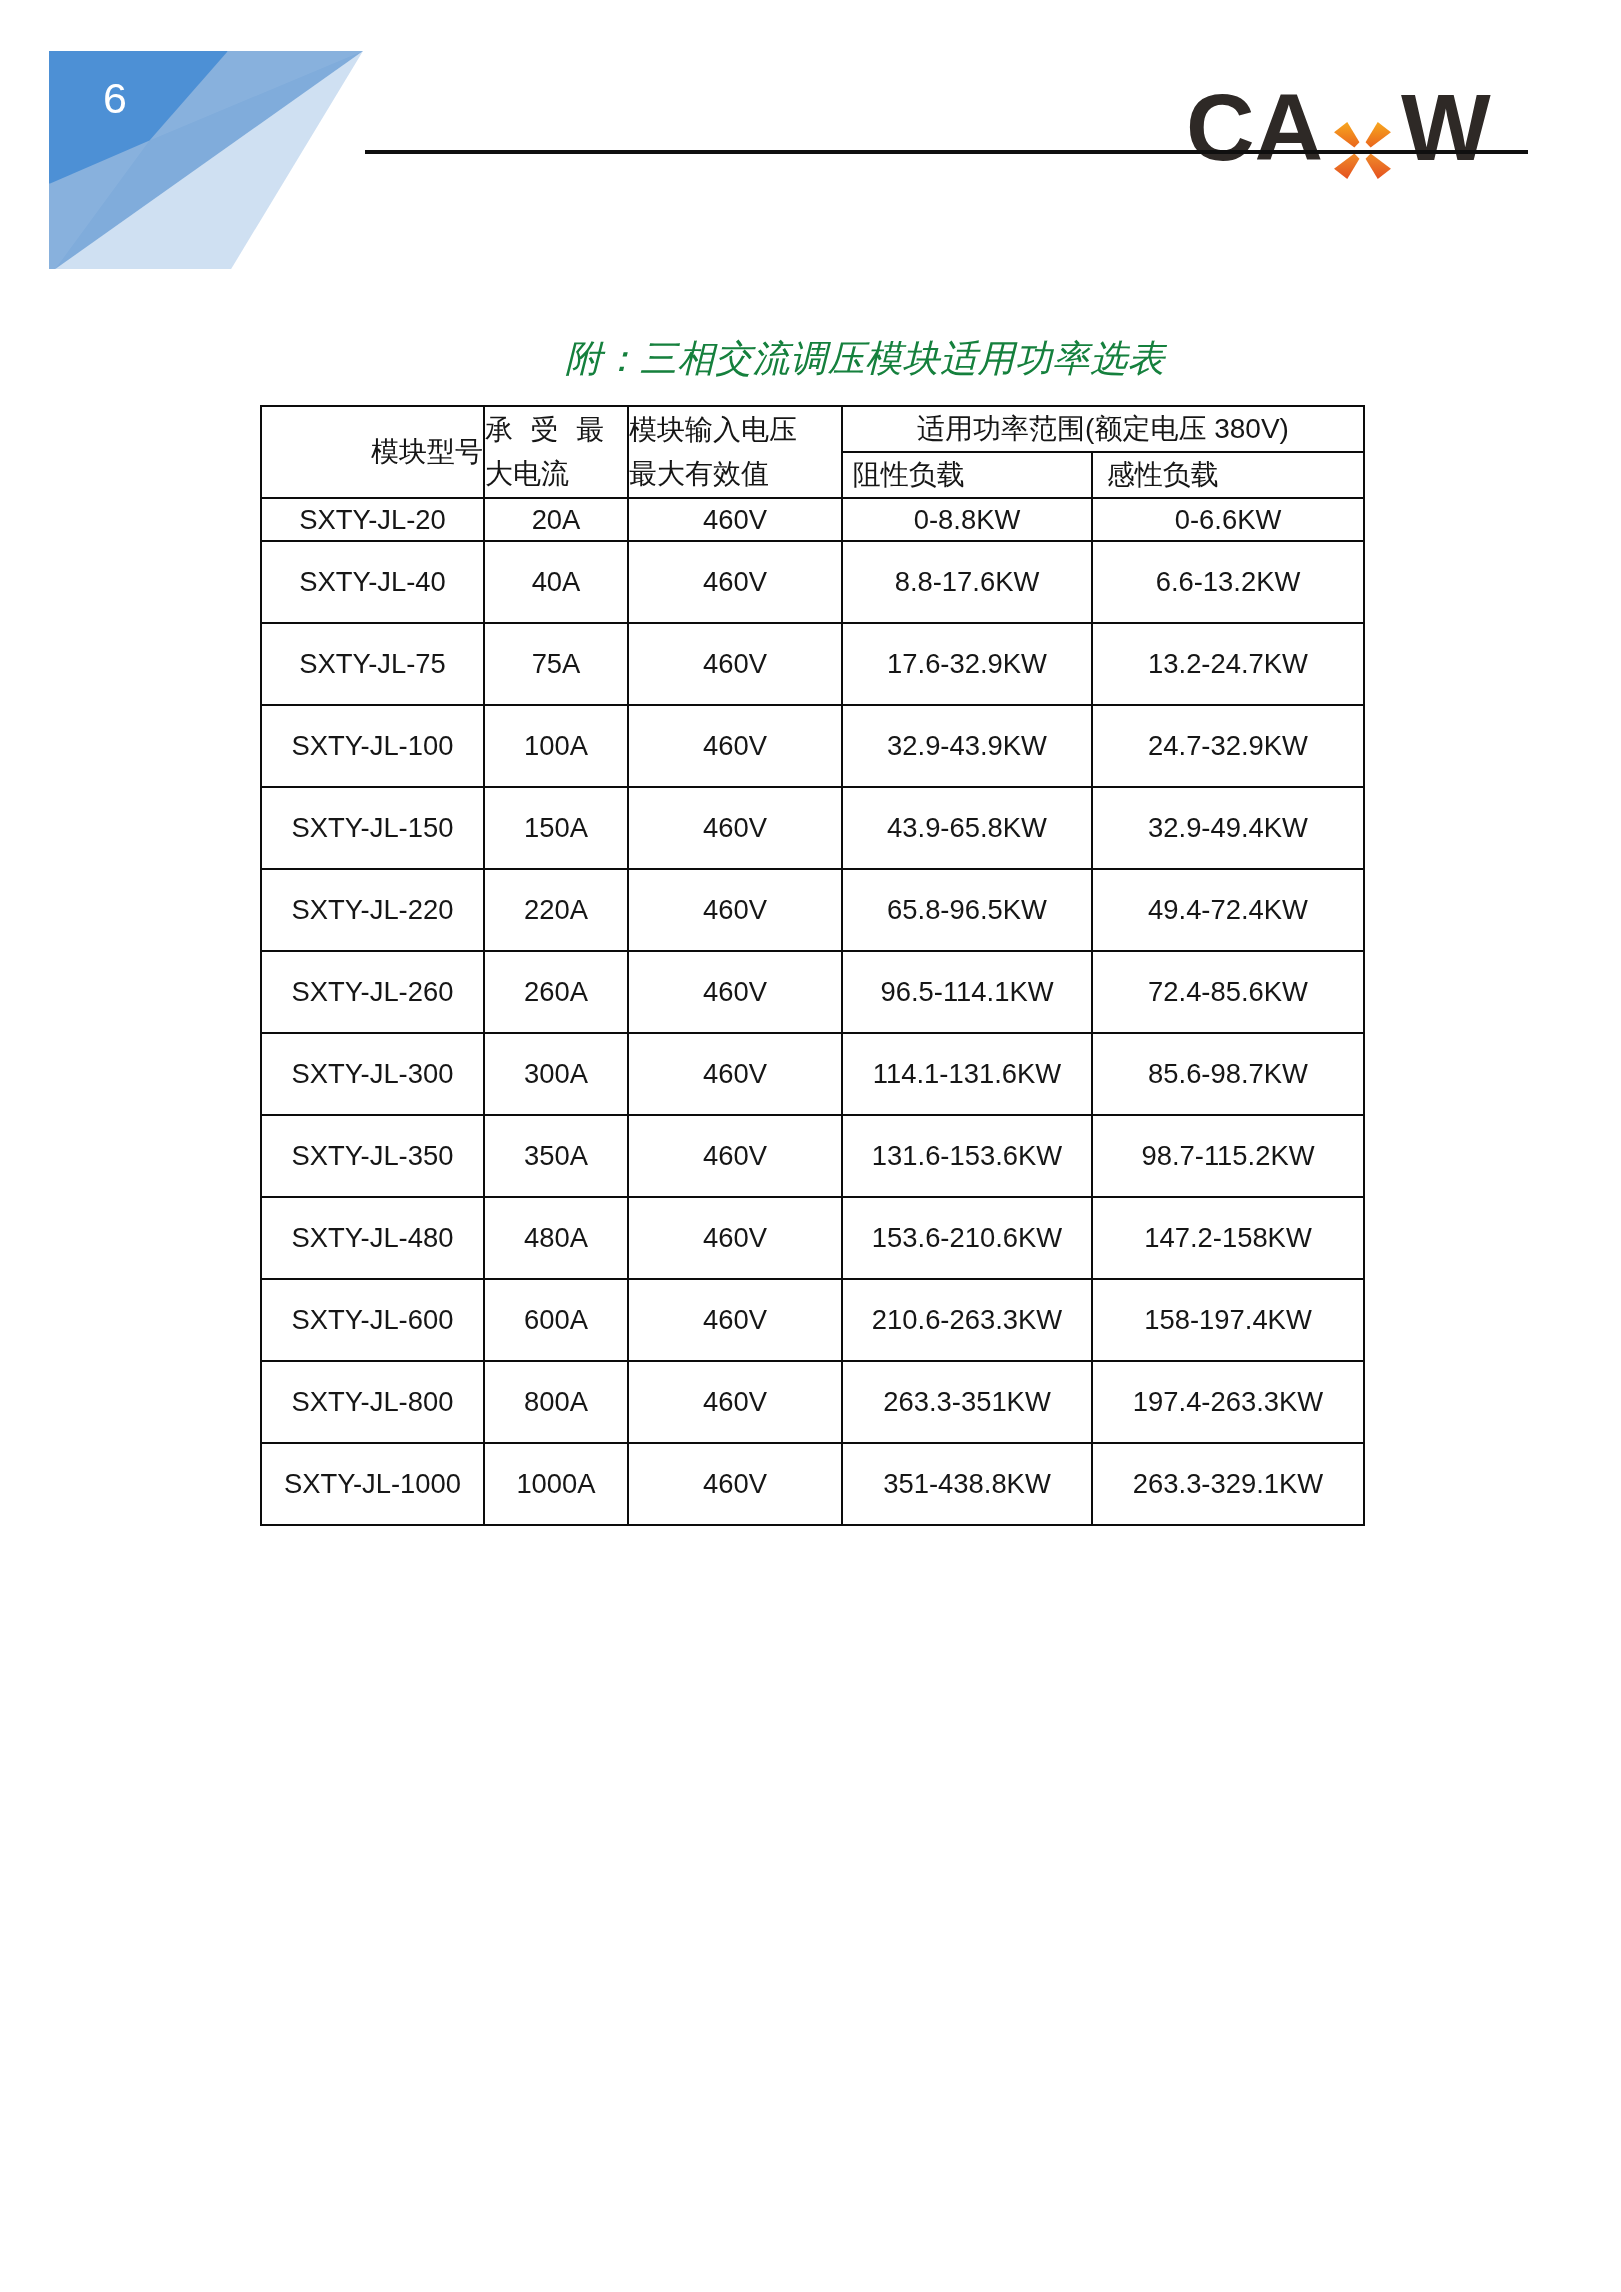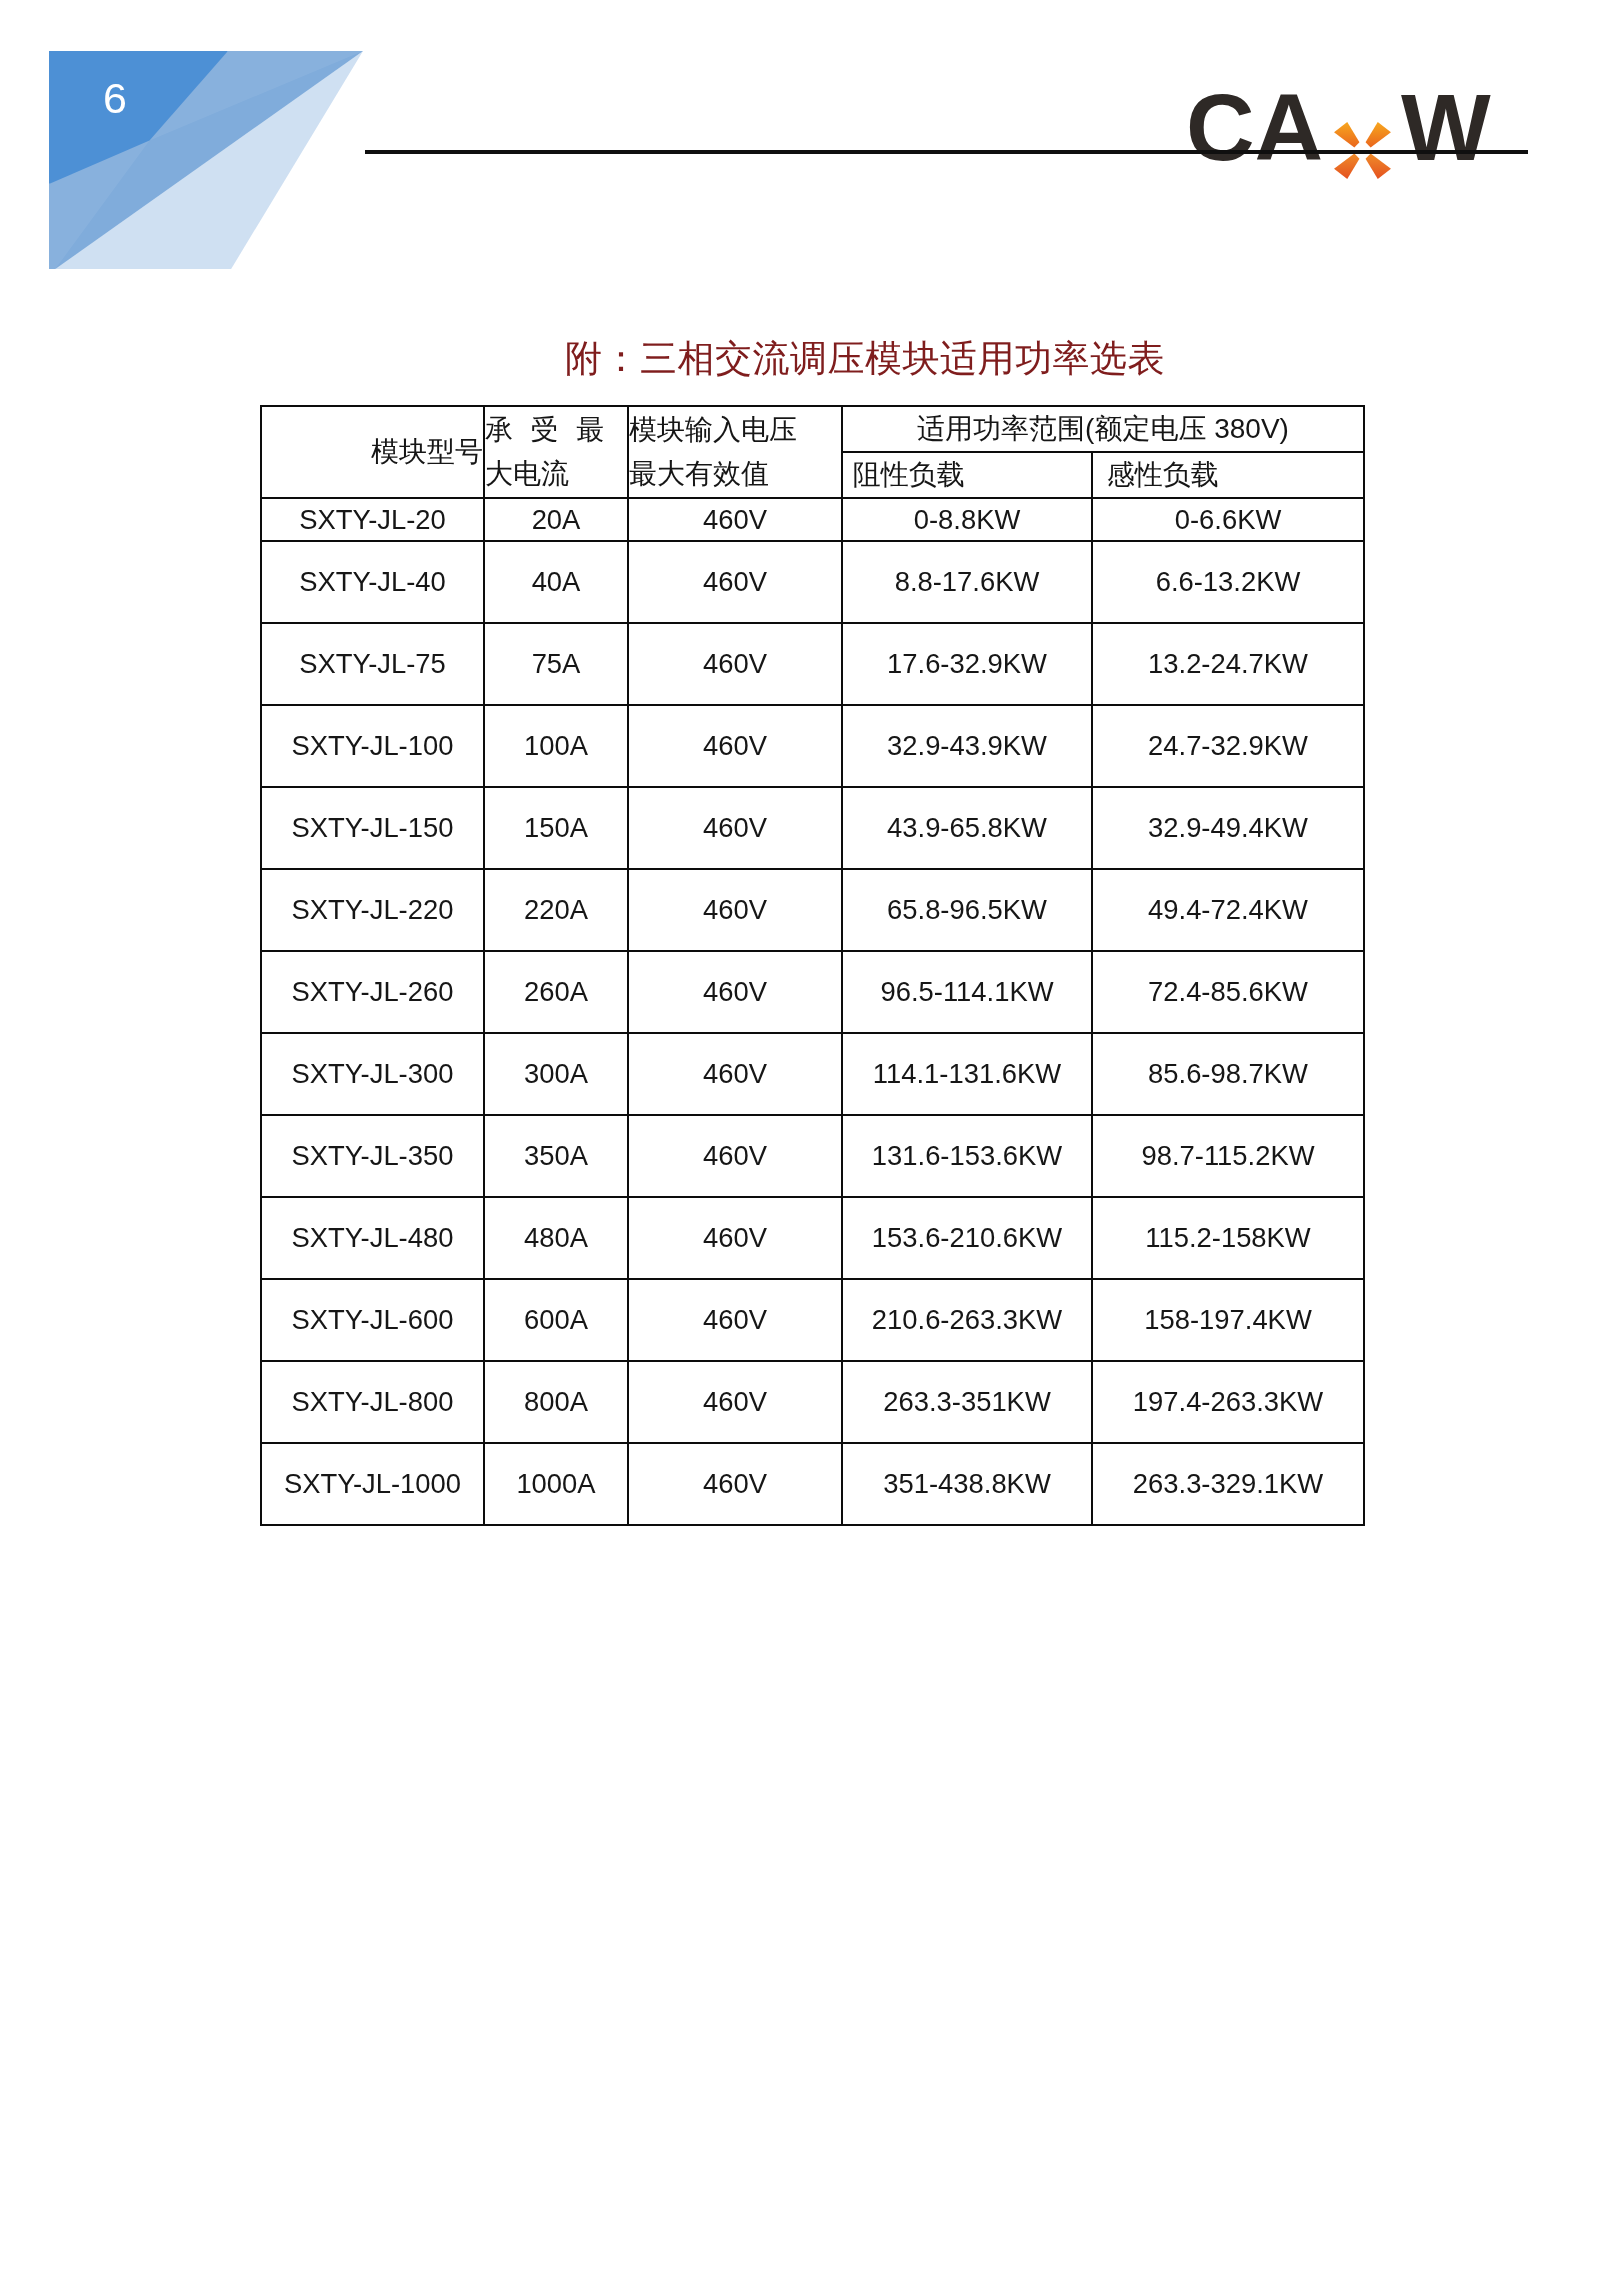--- a/index.html
+++ b/index.html
@@ -38,21 +38,21 @@
   .logo .x-wrap{margin:20.6px 6.9px 0 7.8px;display:block;}
 
   
   .rule{
     position:absolute;left:365px;top:150px;width:1163px;height:3.9px;background:#0f0f0f;
   }
 
   
   .doc-title{
     position:absolute;left:565px;top:340px;
-    font-size:37px;line-height:1.05;color:#7f1d1d;letter-spacing:0.5px;white-space:nowrap;
+    font-size:37px;line-height:1.05;color:#15803d;letter-spacing:0.5px;white-space:nowrap;font-style:italic;
   }
 
   
   table.spec{
     position:absolute;left:260px;top:405px;
     border-collapse:collapse;table-layout:fixed;
     font-size:27.4px;color:#161616;
   }
   table.spec col.c1{width:223px;}
   table.spec col.c2{width:144px;}
@@ -201,21 +201,21 @@
       <td>350A</td>
       <td>460V</td>
       <td>131.6-153.6KW</td>
       <td>98.7-115.2KW</td>
     </tr>
       <tr class="r-norm">
       <td>SXTY-JL-480</td>
       <td>480A</td>
       <td>460V</td>
       <td>153.6-210.6KW</td>
-      <td>115.2-158KW</td>
+      <td>147.2-158KW</td>
     </tr>
       <tr class="r-norm">
       <td>SXTY-JL-600</td>
       <td>600A</td>
       <td>460V</td>
       <td>210.6-263.3KW</td>
       <td>158-197.4KW</td>
     </tr>
       <tr class="r-norm">
       <td>SXTY-JL-800</td>

